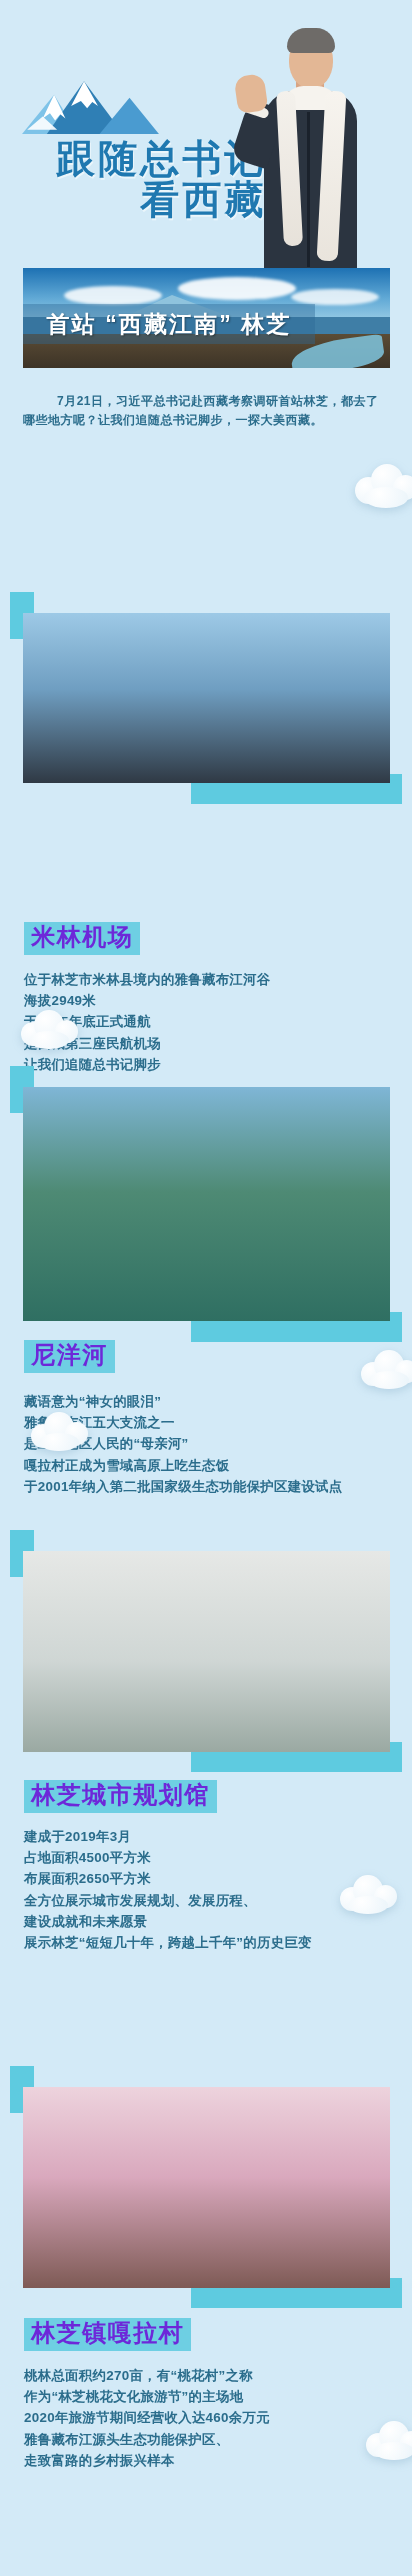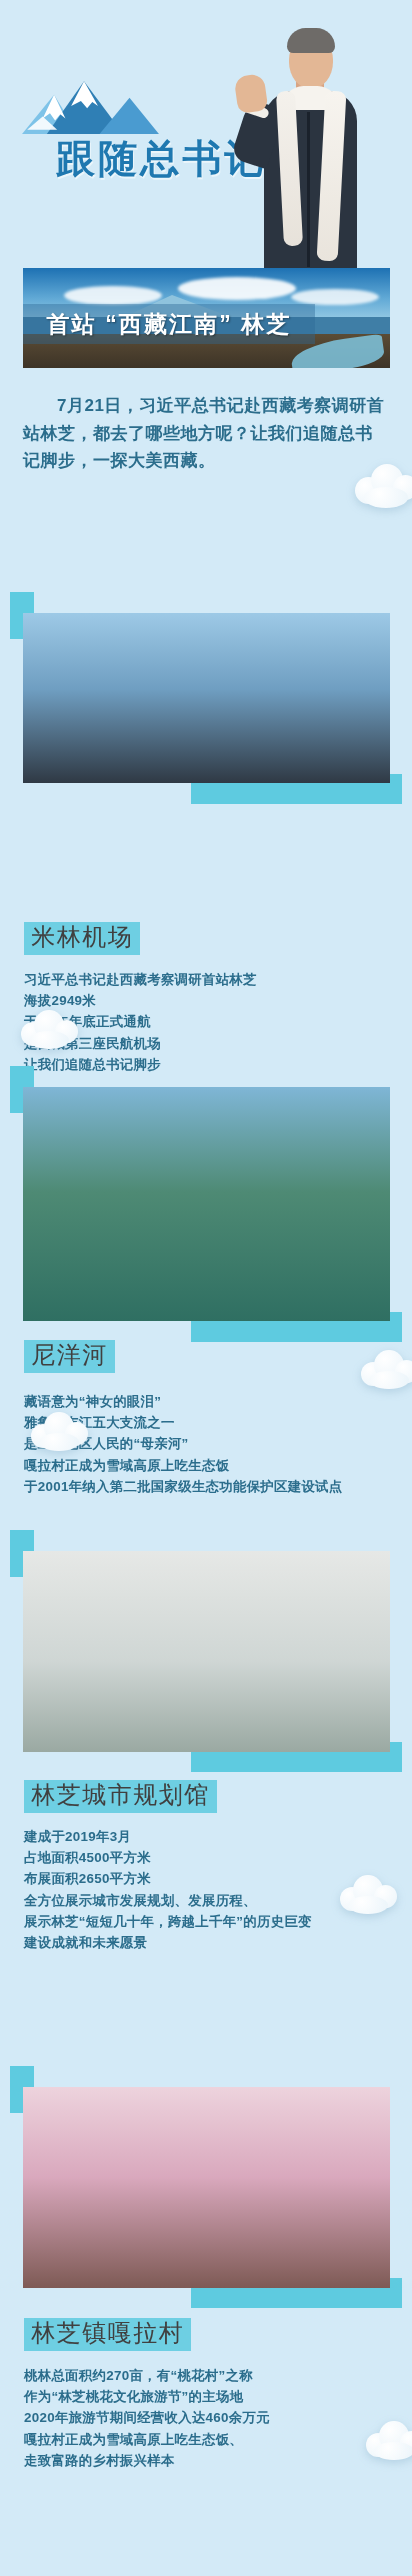--- a/index.html
+++ b/index.html
@@ -44,27 +44,27 @@
      background:linear-gradient(180deg,#5b4c35,#3b3226);}
   .banner .river{position:absolute;left:268px;top:72px;width:93px;height:30px;background:#7fc6df;
      border-radius:60% 10% 40% 20%;transform:rotate(-8deg);opacity:.85;}
   .banner-label{position:absolute;left:23px;top:304px;width:292px;height:40px;
      background:rgba(45,105,150,.42);display:flex;align-items:center;justify-content:center;}
   .banner-label span{color:#fff;font-size:23px;font-weight:bold;letter-spacing:2.1px;white-space:nowrap;
      text-shadow:1px 1px 2.1px rgba(0,0,0,.4);}
 
   
   .intro{position:absolute;left:23px;top:392px;width:367px;color:#2b6d8c;
-     font-size:17px;line-height:1.62;letter-spacing:0.5px;text-indent:34px;font-weight:bold;}
+     font-size:12px;line-height:1.62;letter-spacing:0.5px;text-indent:34px;font-weight:bold;}
   .accent-bar-l{position:absolute;background:#5ecbe0;}
 
   .photo{position:absolute;left:23px;width:367px;overflow:hidden;background:#7aa9c4;}
 
   .sec-title{position:absolute;display:inline-block;padding:2.1px 7.2px 4.1px 7.2px;
-     color:#404040;font-size:24px;font-weight:normal;letter-spacing:1.5px;line-height:1.12;white-space:nowrap;}
+     color:#6d28d9;font-size:24px;font-weight:bold;letter-spacing:1.5px;line-height:1.12;white-space:nowrap;}
   .sec-title.light{background:#6ecfe3;}
 
   .sec-body{position:absolute;left:24px;width:376px;color:#2b6d8c;font-size:13.4px;
      line-height:1.58;letter-spacing:0.3px;font-weight:bold;}
   .sec-body div{white-space:nowrap;}
 
   
   .cloud{position:absolute;pointer-events:none;filter:drop-shadow(0 3.1px 4.1px rgba(90,140,170,.25));}
   .cloud i{position:absolute;display:block;background:radial-gradient(circle at 35% 30%,#ffffff,#eaf4fa);border-radius:50%;}
 </style>
@@ -79,20 +79,21 @@
       <polygon points="0,120 62,44 108,120" fill="#7ec3e8"></polygon>
       <polygon points="48,120 120,18 196,120" fill="#2f7fb5"></polygon>
       <polygon points="150,120 208,50 265,120" fill="#4a9bd0"></polygon>
       <polygon points="95,66 120,18 147,66 136,58 126,70 114,56" fill="#ffffff"></polygon>
       <polygon points="40,90 62,44 84,90 74,82 64,94 54,80" fill="#ffffff"></polygon>
       <polygon points="10,112 40,86 68,112" fill="#ffffff" opacity=".9"></polygon>
     </svg>
 
     <div class="hero-title">
       <div>跟随总书记</div>
+      <div>看西藏</div>
     </div>
 
     <div class="leader">
       <div class="lf lf-coat"></div>
       <div class="lf lf-arm"></div>
       <div class="lf lf-cuff"></div>
       <div class="lf lf-hand"></div>
       <div class="lf lf-neck"></div>
       <div class="lf lf-head"></div>
       <div class="lf lf-hair"></div>
@@ -124,21 +125,21 @@
     <i style="left:38px;top:11.3px;width:25px;height:25px;"></i>
     <i style="left:9.3px;top:23px;width:44px;height:20.6px;"></i>
   </div>
 
   <div id="sections-root">
       <div class="accent-bar-l" style="left: 10.3px; top: 592px; width: 24px; height: 47px;"></div>
       <div class="accent-bar-l" style="left: 191px; top: 774px; width: 211px; height: 30px;"></div>
       <div class="photo" title="米林机场航站楼外景" style="top: 613px; height: 170px; background: linear-gradient(rgb(157, 201, 230) 0%, rgb(111, 158, 193) 45%, rgb(47, 57, 68) 100%);"></div>
       <div class="sec-title light" style="left: 24px; top: 922px;">米林机场</div>
       <div class="sec-body" style="top: 969px;">
-        <div>习近平总书记赴西藏考察调研首站林芝</div>
+        <div>位于林芝市米林县境内的雅鲁藏布江河谷</div>
         <div>海拔2949米</div>
         <div>于2005年底正式通航</div>
         <div>是西藏第三座民航机场</div>
         <div>让我们追随总书记脚步</div>
       </div>
       <div class="accent-bar-l" style="left: 10.3px; top: 1066px; width: 24px; height: 47px;"></div>
       <div class="accent-bar-l" style="left: 191px; top: 1312px; width: 211px; height: 30px;"></div>
       <div class="photo" title="尼洋河风光" style="top: 1087px; height: 234px; background: linear-gradient(rgb(127, 182, 214) 0%, rgb(78, 138, 116) 45%, rgb(47, 111, 98) 100%);"></div>
       <div class="sec-title light" style="left: 24px; top: 1340px;">尼洋河</div>
       <div class="sec-body" style="top: 1391px;">
@@ -150,32 +151,32 @@
       </div>
       <div class="accent-bar-l" style="left: 10.3px; top: 1530px; width: 24px; height: 47px;"></div>
       <div class="accent-bar-l" style="left: 191px; top: 1742px; width: 211px; height: 30px;"></div>
       <div class="photo" title="林芝城市规划馆外景" style="top: 1551px; height: 201px; background: linear-gradient(rgb(230, 232, 230) 0%, rgb(207, 214, 212) 55%, rgb(154, 169, 162) 100%);"></div>
       <div class="sec-title light" style="left: 24px; top: 1780px;">林芝城市规划馆</div>
       <div class="sec-body" style="top: 1826px;">
         <div>建成于2019年3月</div>
         <div>占地面积4500平方米</div>
         <div>布展面积2650平方米</div>
         <div>全方位展示城市发展规划、发展历程、</div>
+        <div>建设成就和未来愿景</div>
         <div>展示林芝“短短几十年，跨越上千年”的历史巨变</div>
-        <div>建设成就和未来愿景</div>
       </div>
       <div class="accent-bar-l" style="left: 10.3px; top: 2066px; width: 24px; height: 47px;"></div>
       <div class="accent-bar-l" style="left: 191px; top: 2278px; width: 211px; height: 30px;"></div>
       <div class="photo" title="嘎拉村桃花林" style="top: 2087px; height: 201px; background: linear-gradient(rgb(237, 211, 221) 0%, rgb(217, 168, 189) 45%, rgb(126, 90, 85) 100%);"></div>
       <div class="sec-title light" style="left: 24px; top: 2318px;">林芝镇嘎拉村</div>
       <div class="sec-body" style="top: 2365px;">
         <div>桃林总面积约270亩，有“桃花村”之称</div>
         <div>作为“林芝桃花文化旅游节”的主场地</div>
         <div>2020年旅游节期间经营收入达460余万元</div>
-        <div>嘎拉村正成为雪域高原上吃生态饭、</div>
+        <div>雅鲁藏布江源头生态功能保护区、</div>
         <div>走致富路的乡村振兴样本</div>
       </div>
       <div class="cloud" style="left: 361px; top: 1350px;">
         <i style="left:0;top:12.4px;width:24px;height:24px;"></i>
         <i style="left:13.4px;top:0;width:30px;height:30px;"></i>
         <i style="left:34px;top:10.3px;width:23px;height:23px;"></i>
         <i style="left:8.2px;top:20.6px;width:40px;height:18.5px;"></i>
       </div>
       <div class="cloud" style="left: 340px; top: 1875px;">
         <i style="left:0;top:12.4px;width:24px;height:24px;"></i>

